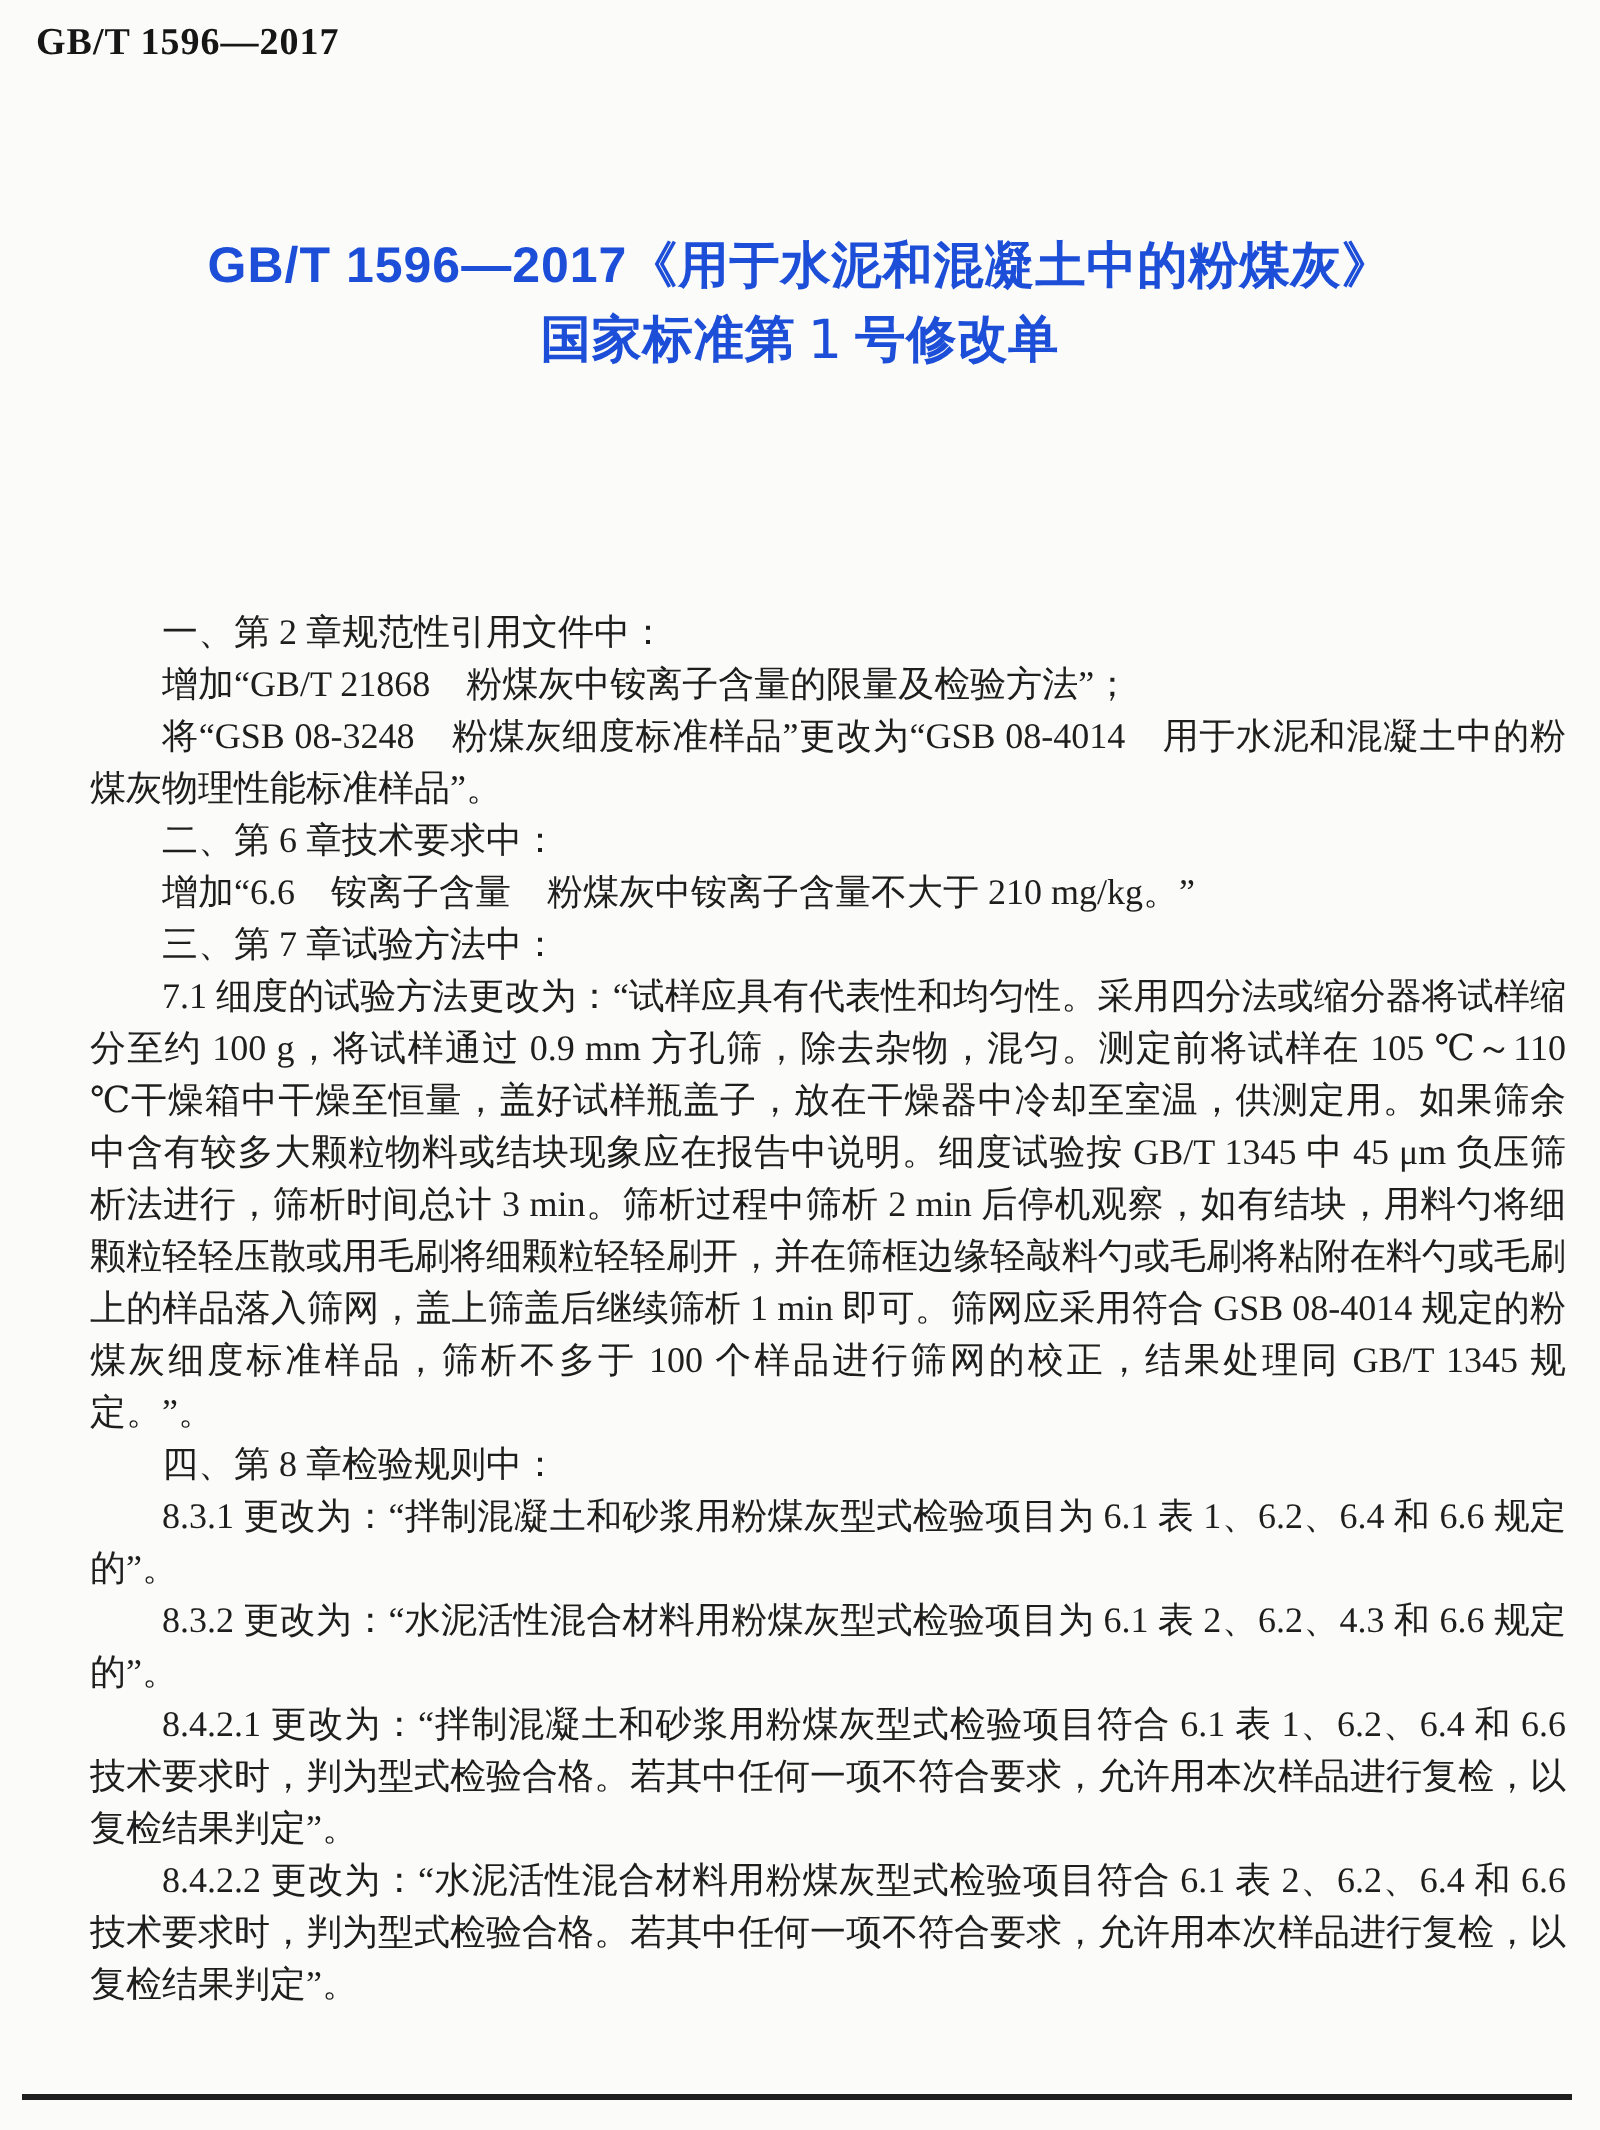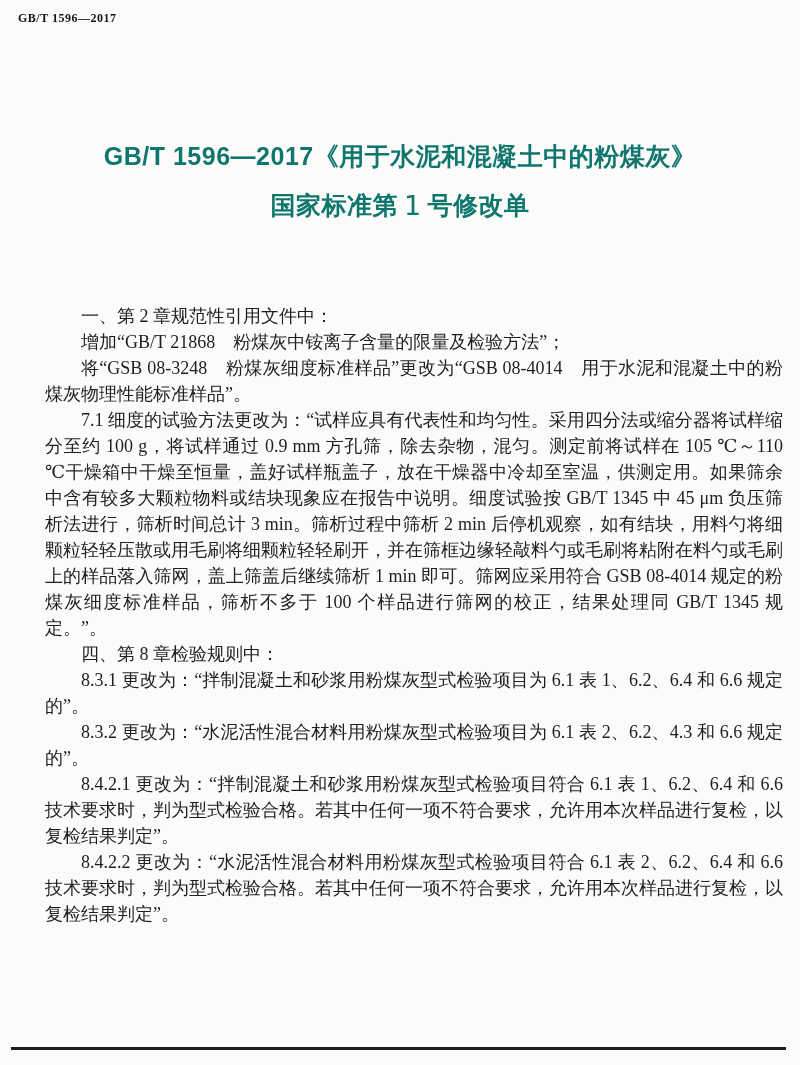--- a/index.html
+++ b/index.html
@@ -15,43 +15,43 @@
     height: 1065px;
     background: #fbfbfa;
     overflow: hidden;
   }
   .doc-code {
     position: absolute;
     top: 11px;
     left: 18px;
     font-family: "Liberation Serif", "DejaVu Serif", serif;
     font-weight: 700;
-    font-size: 12px;
+    font-size: 19px;
     letter-spacing: 0.5px;
     color: #161616;
   }
   .title-block {
     position: absolute;
-    top: 141px;
+    top: 118px;
     left: 0;
     width: 800px;
     text-align: center;
     font-family: "Liberation Sans", "DejaVu Sans", sans-serif;
     font-weight: 700;
-    color: #0f766e;
+    color: #1d4ed8;
   }
   .title-line-1 {
     font-size: 25px;
     line-height: 31px;
     letter-spacing: 0.5px;
   }
   .title-line-2 {
     font-size: 25px;
-    line-height: 31px;
-    margin-top: 18px;
+    line-height: 41px;
+    margin-top: 1px;
     letter-spacing: 0.5px;
   }
   .title-line-2 .title-num {
     font-family: "DejaVu Sans", sans-serif;
     font-weight: 400;
     font-size: 27px;
     margin: 0 6px;
     vertical-align: -1px;
   }
   .doc-body {
@@ -88,20 +88,23 @@
 
   <div class="title-block">
     <div class="title-line-1">GB/T 1596—2017《用于水泥和混凝土中的粉煤灰》</div>
     <div class="title-line-2"><span>国家标准第</span><span class="title-num">1</span><span>号修改单</span></div>
   </div>
 
   <div class="doc-body">
     <p>一、第 2 章规范性引用文件中：</p>
     <p>增加“GB/T 21868　粉煤灰中铵离子含量的限量及检验方法”；</p>
     <p>将“GSB 08-3248　粉煤灰细度标准样品”更改为“GSB 08-4014　用于水泥和混凝土中的粉煤灰物理性能标准样品”。</p>
+    <p>二、第 6 章技术要求中：</p>
+    <p>增加“6.6　铵离子含量　粉煤灰中铵离子含量不大于 210 mg/kg。”</p>
+    <p>三、第 7 章试验方法中：</p>
     <p>7.1 细度的试验方法更改为：“试样应具有代表性和均匀性。采用四分法或缩分器将试样缩分至约 100 g，将试样通过 0.9 mm 方孔筛，除去杂物，混匀。测定前将试样在 105 ℃～110 ℃干燥箱中干燥至恒量，盖好试样瓶盖子，放在干燥器中冷却至室温，供测定用。如果筛余中含有较多大颗粒物料或结块现象应在报告中说明。细度试验按 GB/T 1345 中 45 μm 负压筛析法进行，筛析时间总计 3 min。筛析过程中筛析 2 min 后停机观察，如有结块，用料勺将细颗粒轻轻压散或用毛刷将细颗粒轻轻刷开，并在筛框边缘轻敲料勺或毛刷将粘附在料勺或毛刷上的样品落入筛网，盖上筛盖后继续筛析 1 min 即可。筛网应采用符合 GSB 08-4014 规定的粉煤灰细度标准样品，筛析不多于 100 个样品进行筛网的校正，结果处理同 GB/T 1345 规定。”。</p>
     <p>四、第 8 章检验规则中：</p>
     <p>8.3.1 更改为：“拌制混凝土和砂浆用粉煤灰型式检验项目为 6.1 表 1、6.2、6.4 和 6.6 规定的”。</p>
     <p>8.3.2 更改为：“水泥活性混合材料用粉煤灰型式检验项目为 6.1 表 2、6.2、4.3 和 6.6 规定的”。</p>
     <p>8.4.2.1 更改为：“拌制混凝土和砂浆用粉煤灰型式检验项目符合 6.1 表 1、6.2、6.4 和 6.6 技术要求时，判为型式检验合格。若其中任何一项不符合要求，允许用本次样品进行复检，以复检结果判定”。</p>
     <p>8.4.2.2 更改为：“水泥活性混合材料用粉煤灰型式检验项目符合 6.1 表 2、6.2、6.4 和 6.6 技术要求时，判为型式检验合格。若其中任何一项不符合要求，允许用本次样品进行复检，以复检结果判定”。</p>
 
   </div>
 
   <div class="footer-rule"></div>

